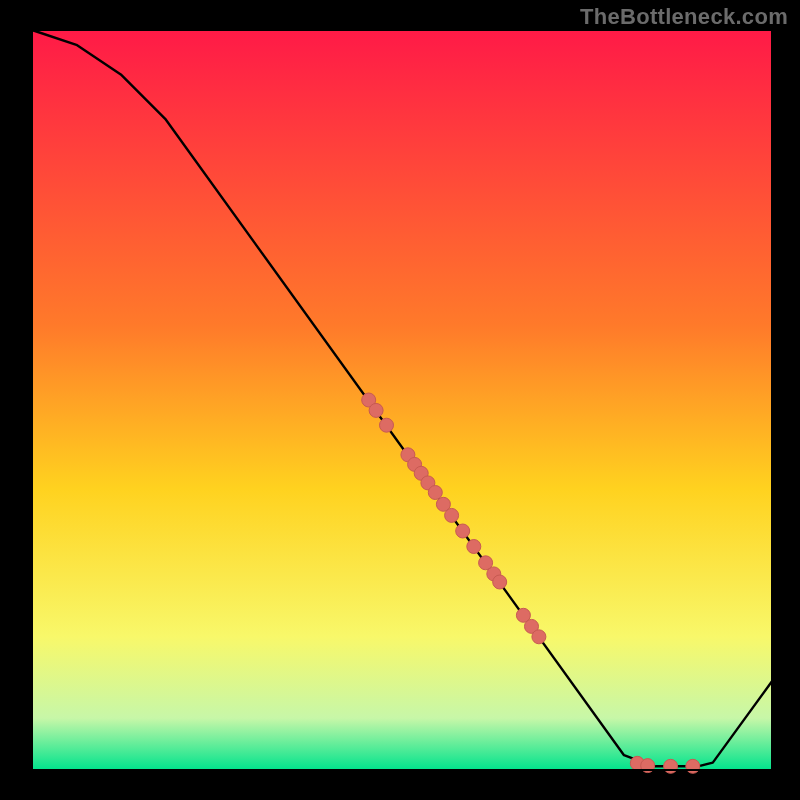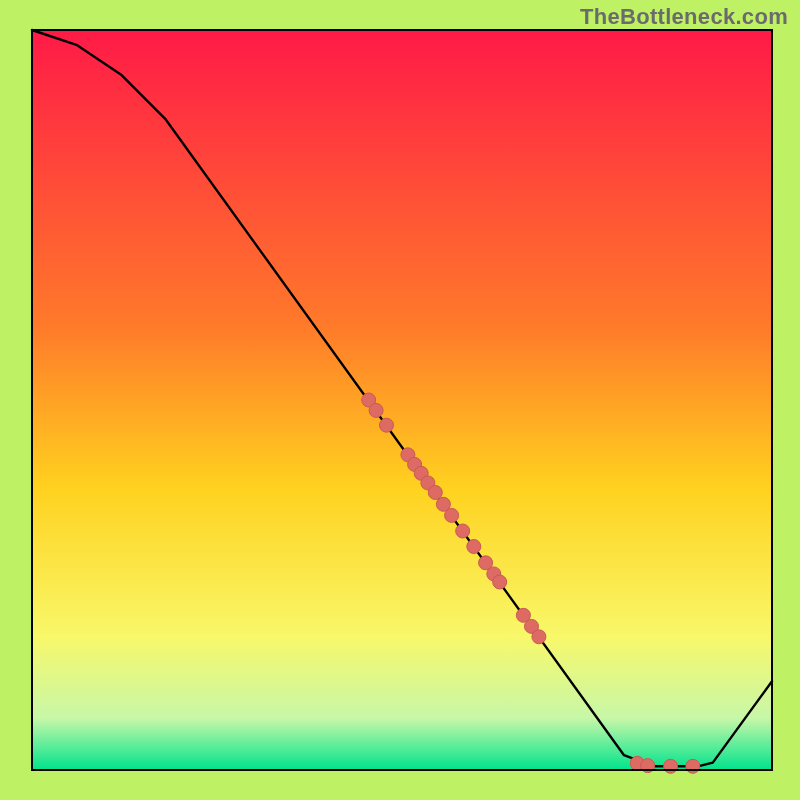--- a/index.html
+++ b/index.html
@@ -7,21 +7,21 @@
     padding: 0;
     width: 800px;
     height: 800px;
     overflow: hidden;
     font-family: Arial, Helvetica, sans-serif;
   }
   .stage {
     position: relative;
     width: 800px;
     height: 800px;
-    background: #bef264;
+    background: #000000;
   }
   .watermark {
     position: absolute;
     top: 4px;
     right: 12px;
     font-size: 22px;
     font-weight: 600;
     color: #6b6b6b;
     letter-spacing: 0.3px;
     user-select: none;

